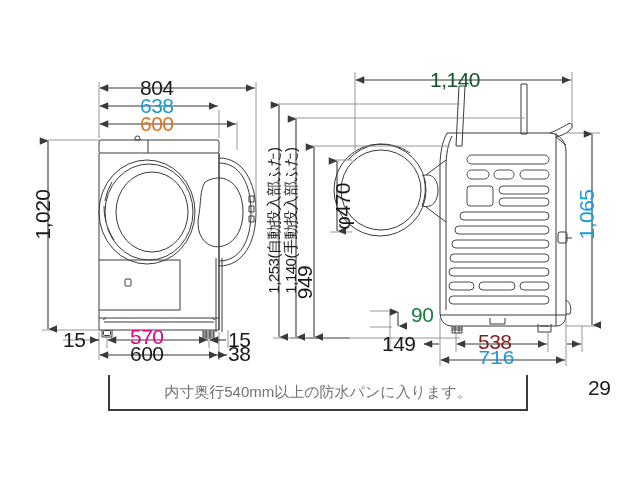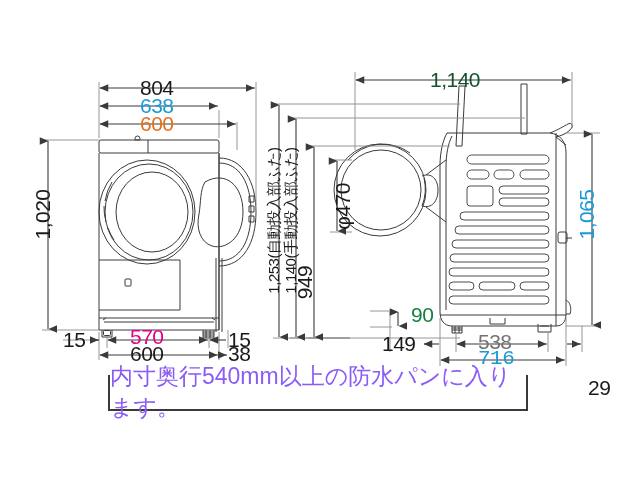--- a/index.html
+++ b/index.html
@@ -44,22 +44,22 @@
     border-left: 2px solid #3a3a3a;
     border-right: 2px solid #3a3a3a;
     border-bottom: 2px solid #3a3a3a;
     border-top: none;
     display: flex;
     align-items: center;
     justify-content: center;
   }
   .note-text {
     font-family: "Liberation Sans", "DejaVu Sans", sans-serif;
-    font-size: 23px;
-    color: #8b5cf6;
+    font-size: 15px;
+    color: #737373;
     letter-spacing: 0px;
   }
   .num {
     font-size: 21px;
     color: #1a1a1a;
   }
 </style>
 </head>
 <body>
 
@@ -307,21 +307,21 @@
   <div class="dim-text num vert" style="left:274px; top:272px; width:60px; text-align:center; color:#1a1a1a;">949</div>
 
   <div class="dim-text num vert" style="left:307px; top:196px; width:70px; text-align:center; color:#1a1a1a;">φ470</div>
 
   <div class="dim-text num vert" style="left:551px; top:204px; width:70px; text-align:center; color:#1b9ad6;">1,065</div>
 
   <div class="dim-text num" style="left:387px; top:304px; color:#15803d;margin-left:24px;">90</div>
 
   <div class="dim-text num" style="left:382px; top:333px; color:#1a1a1a;text-align:center;">149</div>
 
-  <div class="dim-text num" style="left:478px; top:331px; color:#737373;">538</div>
+  <div class="dim-text num" style="left:478px; top:331px; color:#7f1d1d;">538</div>
 
   <div class="dim-text num" style="left:478px; top:348px; color:#1b9ad6;font-family:Liberation Mono, monospace;">716</div>
 
   <div class="dim-text num" style="left:588px; top:333px; color:#1a1a1a;margin-top:44px;">29</div>
 
   <div class="note-box" style="left:108px; top:375px; width:420px; height:36px;">
     <span class="note-text">内寸奥行540mm以上の防水パンに入ります。</span>
   </div>
 
 </div>

